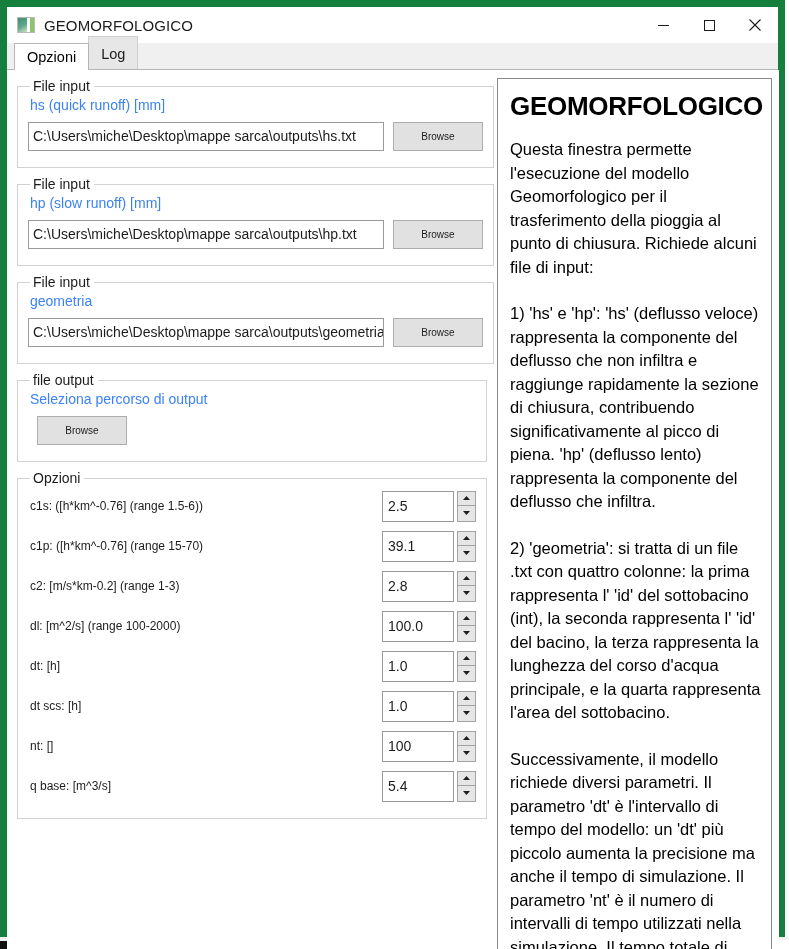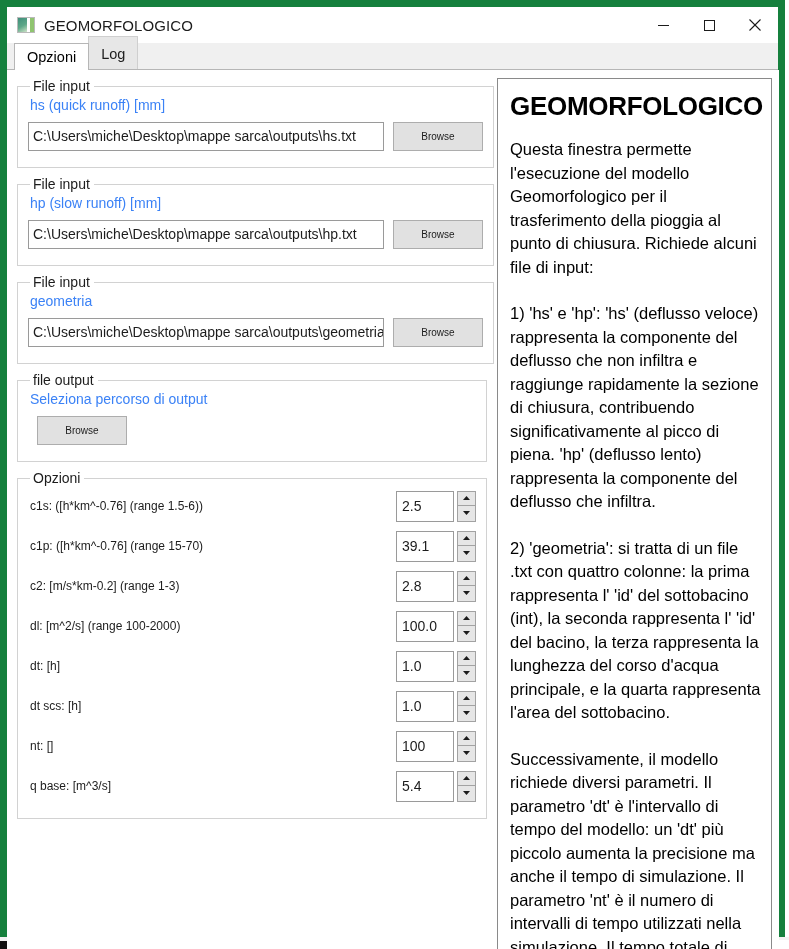--- a/index.html
+++ b/index.html
@@ -230,21 +230,21 @@
     flex: 1 1 auto;
     margin-left: 2px;
     white-space: nowrap;
   }
   .spin {
     display: flex;
     align-items: stretch;
     flex: 0 0 auto;
   }
   .spin-input {
-    width: 58px;
+    width: 72px;
     height: 31px;
     border: 1px solid #9a9a9a;
     background: #ffffff;
     font-size: 14px;
     color: #1c1c1c;
     padding: 0 5px;
     box-sizing: border-box;
     line-height: 29px;
     font-family: "Liberation Sans", sans-serif;
     outline: none;

